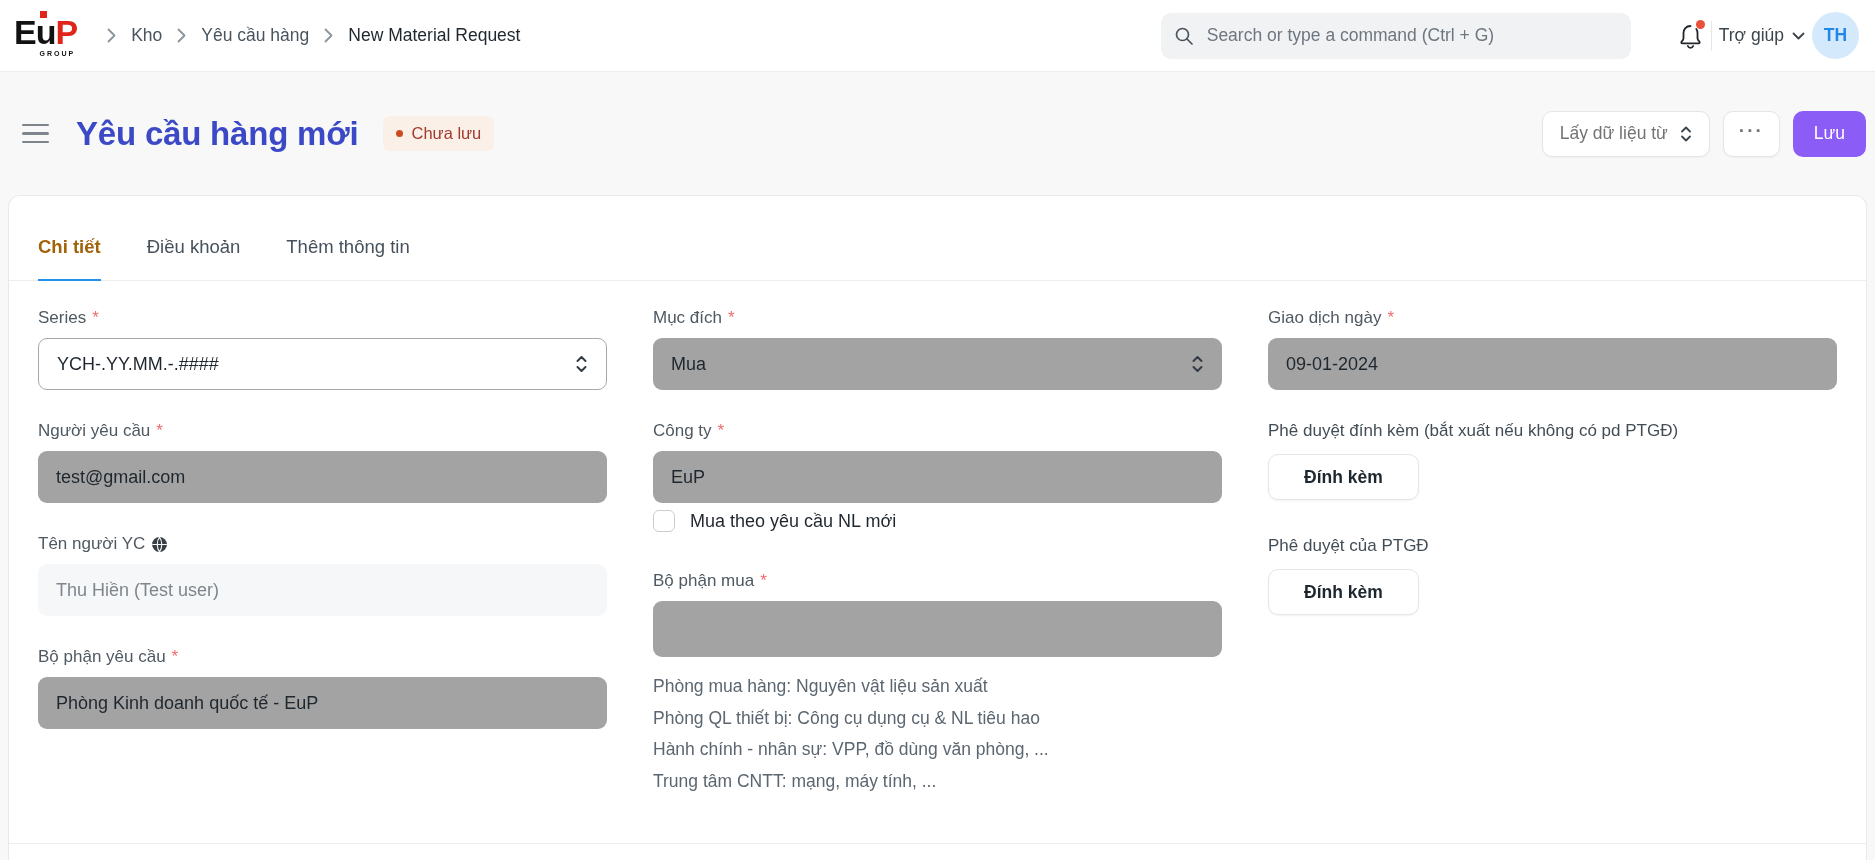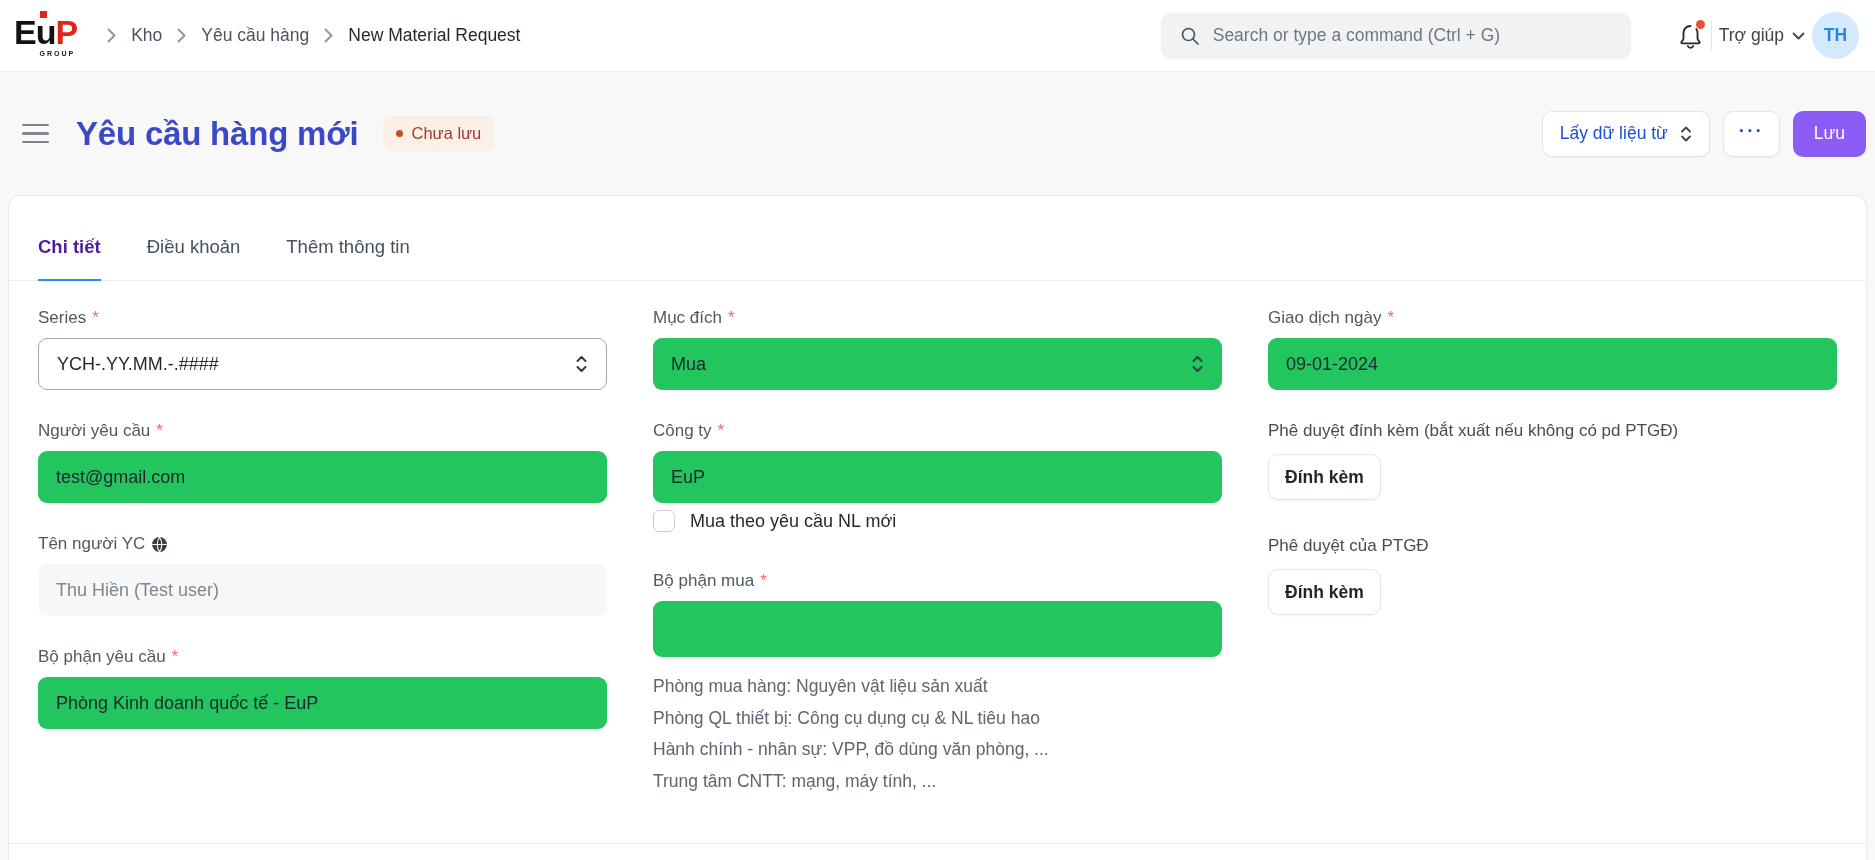--- a/index.html
+++ b/index.html
@@ -18,21 +18,21 @@
   .logo-u::after { content:""; position:absolute; top:-4px; left:4px; width:7px; height:7px; background:#E0251B; }
   .logo-p { color:#E0251B; }
   .logo-sub { font-size:7px; font-weight:700; letter-spacing:2px; color:#121212; margin-top:1px; margin-right:2px; }
 
   .breadcrumb { display:flex; align-items:center; gap:15px; font-size:17.5px; color:#49545E; }
   .crumb { cursor:pointer; white-space:nowrap; }
   .crumb.current { color:#1F272E; }
   .crumb-sep { color:#8A949D; display:flex; align-items:center; }
 
   .nav-search { margin-left:auto; width:470px; height:46px; background:#F1F2F4; border-radius:10px;
-                display:flex; align-items:center; gap:13px; padding:0 19px; margin-right:46px; }
+                display:flex; align-items:center; gap:13px; padding:0 13px; margin-right:46px; }
   .nav-search input { flex:1; border:none; outline:none; background:transparent; font-size:17.5px;
                       font-family:inherit; color:#1F272E; }
   .nav-search input::placeholder { color:#6E7780; }
 
   .nav-right { display:flex; align-items:center; gap:7px; }
   .bell-wrap { position:relative; cursor:pointer; display:flex; }
   .bell-dot { position:absolute; top:-2px; right:-1px; width:9px; height:9px; border-radius:50%; background:#E8503A; }
   .nav-divider { width:1px; height:30px; background:#E4E6E8; }
   .help-menu { display:flex; align-items:center; gap:8px; font-size:17.5px; color:#3C444C; cursor:pointer; }
   .avatar { width:47px; height:47px; border-radius:50%; background:#D4E9FB; color:#2188E8;
@@ -44,56 +44,56 @@
   .hamburger { width:27px; display:flex; flex-direction:column; gap:6px; margin-right:27px; cursor:pointer; }
   .hamburger span { display:block; height:2.6px; background:#7E858C; border-radius:2px; }
   .page-title { font-size:33px; font-weight:700; color:#3B49C6; letter-spacing:-0.2px; margin-right:24px; }
   .status-badge { display:flex; align-items:center; gap:9px; background:#FBF0E8; color:#A23A2D;
                   font-size:16.5px; border-radius:7px; padding:8px 13px; }
   .status-badge .dot { width:7px; height:7px; border-radius:50%; background:#CB4A21; }
 
   .head-actions { margin-left:auto; display:flex; align-items:center; gap:13px; }
   .btn { height:46px; border-radius:10px; font-family:inherit; font-size:17.5px; cursor:pointer;
          display:flex; align-items:center; justify-content:center; }
-  .btn-default { background:#fff; border:1px solid #E3E5E8; color:#1d4ed8; box-shadow:0 1px 2px rgba(0,0,0,.04); }
+  .btn-default { background:#fff; border:1px solid #E3E5E8; color:#737373; box-shadow:0 1px 2px rgba(0,0,0,.04); }
   .btn-getdata { padding:0 17px; gap:12px; }
   .btn-ellipsis { width:57px; font-weight:700; letter-spacing:2px; font-size:19px; padding-bottom:6px; }
   .btn-primary { background:#8b5cf6; border:none; color:#fff; padding:0 21px; font-weight:400; }
 
   
   .card { position:absolute; top:195px; left:8px; right:8px; bottom:-10px; background:#fff;
           border:1px solid #E7EAEC; border-bottom:none; border-radius:12px 12px 0 0; }
 
   .tabs { height:85px; border-bottom:1px solid #ECEEF0; display:flex; align-items:flex-end;
           gap:46px; padding:0 29px; }
   .tab { font-size:18.5px; color:#46515C; padding-bottom:21px; cursor:pointer; border-bottom:2px solid transparent; margin-bottom:-1px; }
-  .tab.active { color:#4c1d95; font-weight:700; border-bottom-color:#2490EF; }
+  .tab.active { color:#a16207; font-weight:700; border-bottom-color:#2490EF; }
 
   .form-section { display:grid; grid-template-columns:1fr 1fr 1fr; column-gap:46px;
                   padding:27px 29px 0; height:563px; border-bottom:1px solid #ECEEF0; }
 
   .flabel { font-size:17px; color:#4F5962; margin-bottom:10px; display:flex; align-items:center; gap:6px; }
   .req { color:#F06A6A; }
   .field { margin-bottom:31px; }
-  .control { width:100%; height:52px; border-radius:9px; background:#22c55e; border:none; outline:none;
+  .control { width:100%; height:52px; border-radius:9px; background:#a3a3a3; border:none; outline:none;
              display:flex; align-items:center; padding:0 18px; font-size:18px; color:#1F272E; font-family:inherit; }
   input.control { display:block; line-height:52px; }
   .select { justify-content:space-between; cursor:pointer; }
   .select-focused { background:#fff; border:1px solid #A4A8AD; }
   .readonly { background:#F6F7F8; color:#7E868D; }
 
   .checkbox-row { display:flex; align-items:center; gap:15px; font-size:18px; color:#1F272E;
                   margin:7px 0 39px; cursor:pointer; }
   .checkbox { width:22px; height:22px; border:1.5px solid #C9CDD1; border-radius:6px; background:#fff; flex:none; }
 
   .tall { height:56px; }
   .help-text { margin-top:14px; font-size:17.5px; color:#5B6670; line-height:31.5px; }
 
   .attach-label { font-size:17px; color:#434D56; margin-bottom:13px; }
-  .attach-btn { height:46px; padding:0 16px; background:#fff; border:1px solid #E4E6E9; border-radius:10px;
+  .attach-btn { height:46px; padding:0 35px; background:#fff; border:1px solid #E4E6E9; border-radius:10px;
                 font-family:inherit; font-weight:700; font-size:17.5px; color:#1F272E; cursor:pointer;
                 box-shadow:0 1px 2px rgba(0,0,0,.05); }
   .attach-block { margin-bottom:36px; }
 
   svg { display:block; }
 </style>
 </head>
 <body>
 
 <div class="page">

